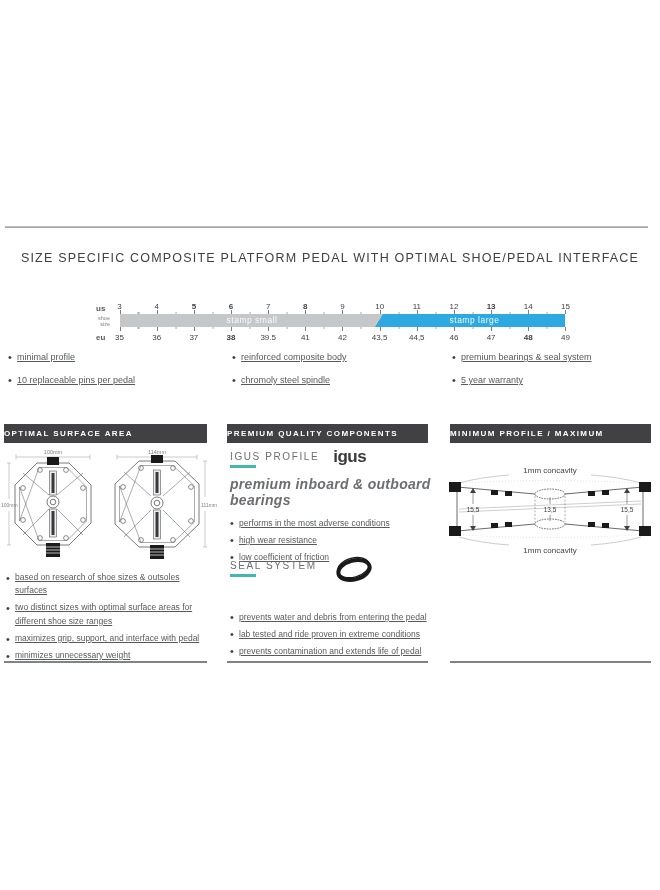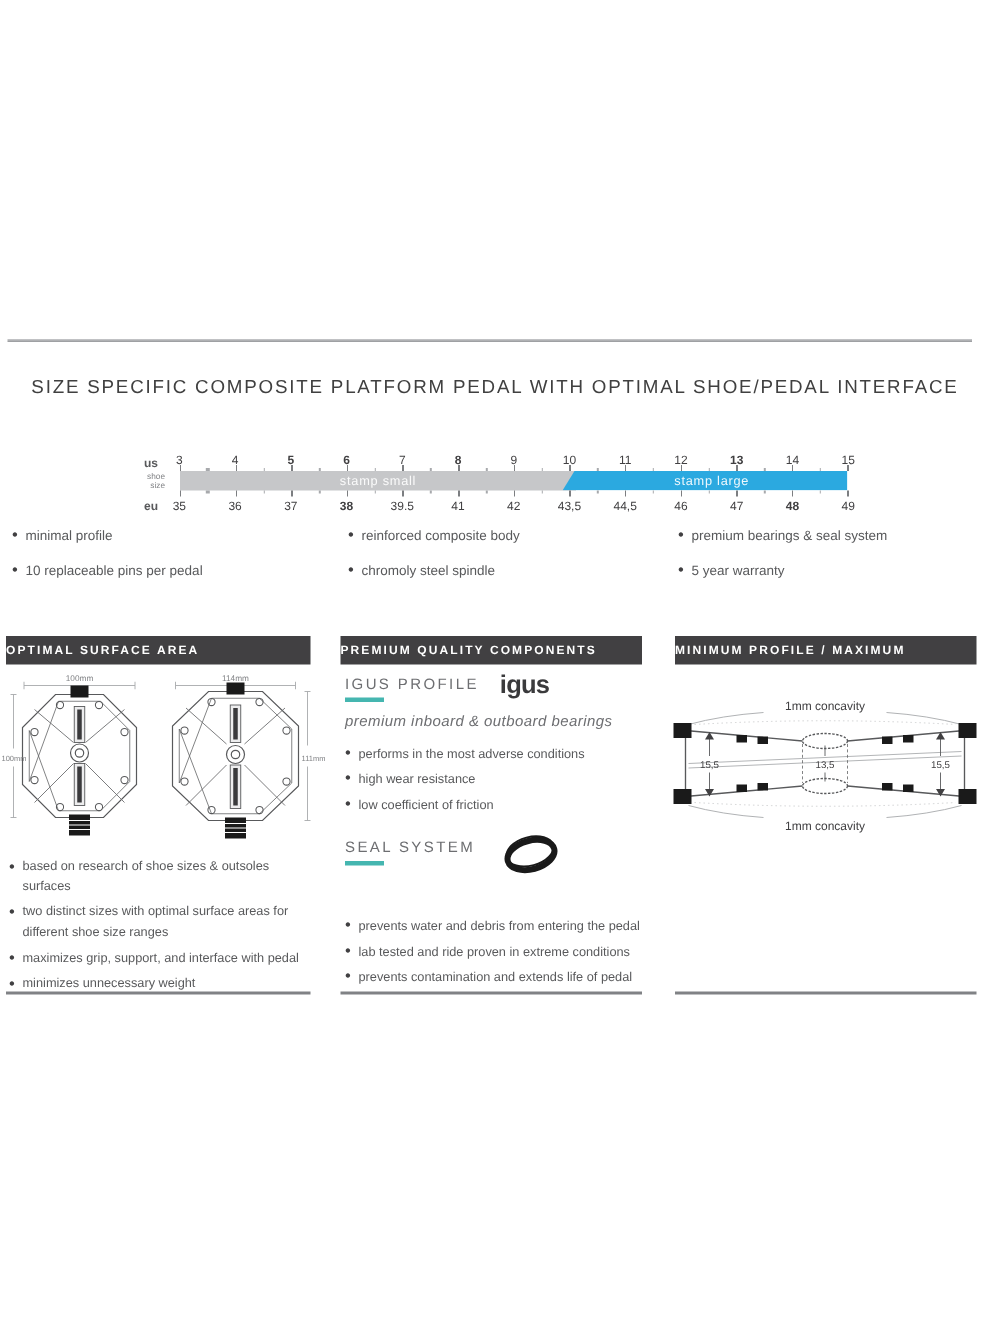--- a/index.html
+++ b/index.html
@@ -32,42 +32,42 @@
   .seg-small{left:0;width:264px;} .seg-large{left:264px;right:0;}
   .ticks{position:absolute;left:120px;width:446px;}
   .tick-major{height:4px;background:repeating-linear-gradient(90deg,#7c7e81 0 1px,transparent 1px 37.083px);}
   .tick-minor{height:2px;background:repeating-linear-gradient(90deg,#a7a9ac 0 1px,transparent 1px 37.083px);
               background-position:18.54px 0;}
   .t-top-major{top:8px;} .t-top-minor{top:10px;} .t-bot-major{top:25px;} .t-bot-minor{top:25px;}
 
   
   .feat{position:absolute;top:352px;font-size:9px;color:#58595b;}
   .feat-1{left:8px;width:210px;} .feat-2{left:232px;width:210px;} .feat-3{left:452px;width:205px;}
-  ul{list-style:none;margin:0;padding:0;}
+  ul{list-style:none;margin:0;padding:0;text-decoration:underline;}
   li{position:relative;padding-left:9px;}
   li::before{content:"\2022";position:absolute;left:0;top:-1px;font-size:11px;color:#414042;}
   .feat li{margin-bottom:13px;}
 
   
   .sec-h{position:absolute;top:424px;height:19px;background:#414042;color:#fff;
          font-size:8px;font-weight:bold;letter-spacing:1.4px;text-align:left;line-height:20px;}
   .sec-h1{left:4px;width:203px;} .sec-h2{left:227px;width:201px;} .sec-h3{left:450px;width:201px;}
 
   
   .col1-art{position:absolute;left:1px;top:447px;width:218px;height:118px;}
   .col1-bullets{position:absolute;left:6px;top:571px;width:204px;font-size:8.5px;line-height:1.55;}
   .col1-bullets li{margin-bottom:4px;}
 
   .col2-block{position:absolute;left:230px;width:202px;}
   .igus-block{top:451px;} .seal-block{top:560px;}
   .sub-head-row{display:flex;align-items:flex-start;gap:14px;}
   .sub-head{font-size:10px;letter-spacing:1.6px;color:#6d6e71;}
   .teal-underline{width:26px;height:3px;background:#45b6b0;margin-top:3px;}
   .igus-logo{font-size:17px;font-weight:bold;letter-spacing:-.5px;color:#3a3a3c;margin-top:-4px;}
-  .igus-sub{font-size:10px;font-style:italic;font-weight:normal;color:#6d6e71;margin-top:8px;letter-spacing:.3px;}
+  .igus-sub{font-size:14px;font-style:italic;font-weight:bold;color:#6d6e71;margin-top:8px;letter-spacing:.3px;}
   .col2-block ul{margin-top:10px;font-size:8.5px;}
   .col2-block li{margin-bottom:7px;}
   .seal-block ul{margin-top:24px;}
   .oring{margin-top:-8px;}
 
   .col3-art{position:absolute;left:443px;top:449px;width:214px;height:118px;}
   .col3-bullets{position:absolute;left:452px;top:580px;width:206px;font-size:8px;line-height:1.4;}
   .col3-bullets li{margin-bottom:7px;}
 
   .rule-b{position:absolute;top:661px;height:2px;background:#808285;}

